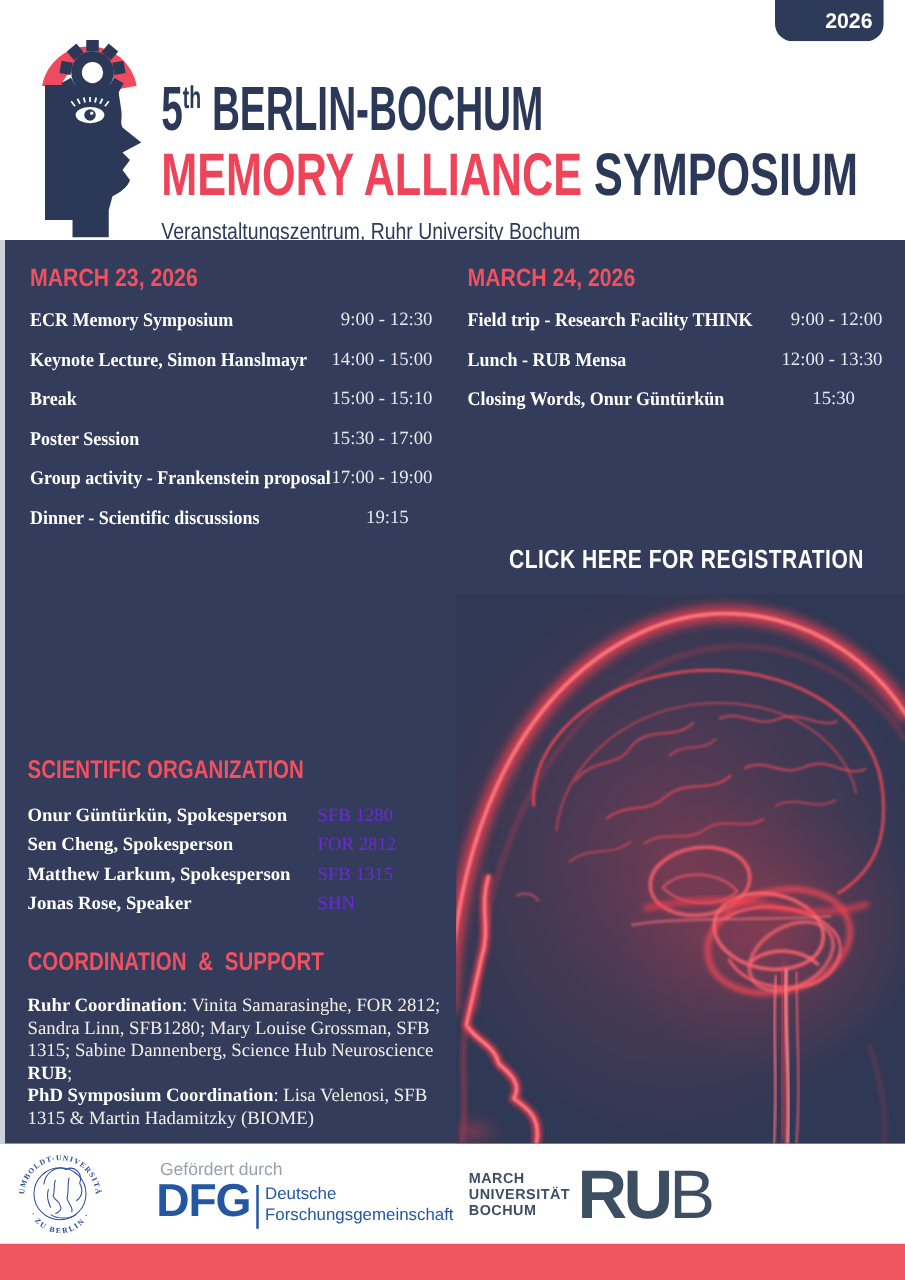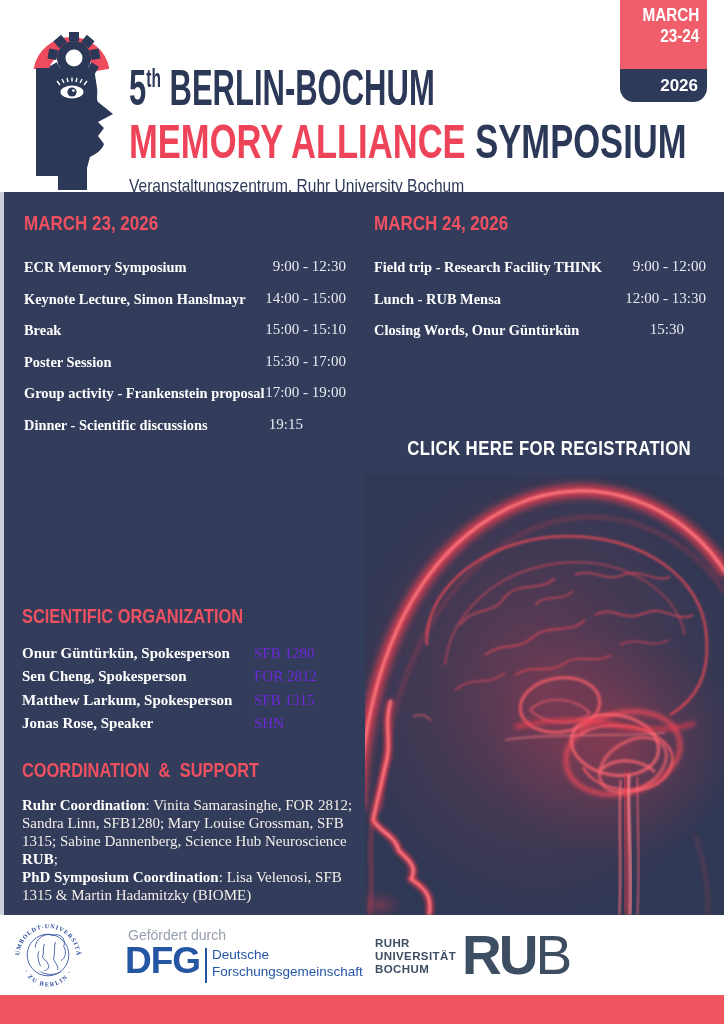--- a/index.html
+++ b/index.html
@@ -24,26 +24,26 @@
   .badge-navy{background:#2e3a59;height:33px;color:#fff;font-weight:bold;font-size:17px;
       line-height:33px;text-align:right;padding-right:9px;transform-origin:100% 50%;}
   
   .panel{position:absolute;left:0;top:192px;width:724px;height:723px;background:#333d5b;}
   .left-strip{position:absolute;left:0;top:192px;width:4px;height:723px;background:#ccd1d9;}
   .cond{display:inline-block;white-space:nowrap;transform:scaleX(.85);transform-origin:0 50%;}
   .day-heading{color:#f05060;font-weight:bold;font-size:20px;line-height:24px;}
   .day{position:absolute;}
   .day1{left:24px;top:211px;width:322px;}
   .day2{left:374px;top:211px;width:332px;}
-  .rows{margin-top:23px;}
+  .rows{margin-top:13px;}
   .row{position:relative;height:31.6px;font-family:"Liberation Serif",serif;}
   .lbl{display:inline-block;white-space:nowrap;color:#ffffff;font-weight:bold;font-size:15.5px;
        transform:scaleX(.93);transform-origin:0 50%;}
   .time{position:absolute;right:0;top:0;color:#e9e9f0;font-size:15px;white-space:nowrap;}
-  .time.tc1{right:43px;}
+  .time.tc1{right:19px;}
   .time.tc2{right:22px;}
   .cta{position:absolute;left:374px;top:436px;width:332px;text-align:center;color:#ffffff;
        font-weight:bold;font-size:21px;letter-spacing:.5px;white-space:nowrap;
        transform:scaleX(.8);transform-origin:50% 0;cursor:pointer;}
   
   .org{position:absolute;left:22px;top:588px;width:334px;margin-top:16px;}
   .org-heading{color:#f05060;font-weight:bold;font-size:20.5px;line-height:24px;}
   .org-rows{margin-top:17px;}
   .org-row{display:flex;height:23.4px;font-family:"Liberation Serif",serif;font-size:15px;}
   .org-name{width:232px;color:#ffffff;font-weight:bold;white-space:nowrap;}
@@ -111,24 +111,20 @@
     </g>
   </svg>
 
   <div class="title-block">
     <div class="t1"><span>5</span><sup>th</sup>&nbsp;<span>BERLIN-BOCHUM</span></div>
     <div class="t2"><span class="red">MEMORY ALLIANCE</span> <span class="navy">SYMPOSIUM</span></div>
     <div class="subtitle">Veranstaltungszentrum, Ruhr University Bochum</div>
   </div>
 
   <div class="badge">
-    <div class="badge-red">
-      <div>MARCH</div>
-      <div>23-24</div>
-    </div>
     <div class="badge-navy">2026</div>
   </div>
 
   <div class="panel"></div>
   <div class="left-strip"></div>
 
   <svg class="brain" width="359" height="440" viewBox="0 0 359 440">
     <defs>
       <radialGradient id="glowR" cx="50%" cy="50%" r="50%">
         <stop offset="0%" stop-color="#ff4050" stop-opacity="0.30"></stop>
@@ -291,21 +287,21 @@
 
     <div class="funded">Gefördert durch</div>
     <div class="dfg-acr">DFG</div>
     <div class="dfg-sep"></div>
     <div class="dfg-name">
       <div>Deutsche</div>
       <div>Forschungsgemeinschaft</div>
     </div>
 
     <div class="rub-stack">
-      <div>RUHR</div>
+      <div>MARCH</div>
       <div>UNIVERSITÄT</div>
       <div>BOCHUM</div>
     </div>
     <div class="rub-big"><span class="bb">RU</span><span class="bl">B</span></div>
   </div>
 
   <div class="redbar"></div>
 </div>
 
 </body></html>

